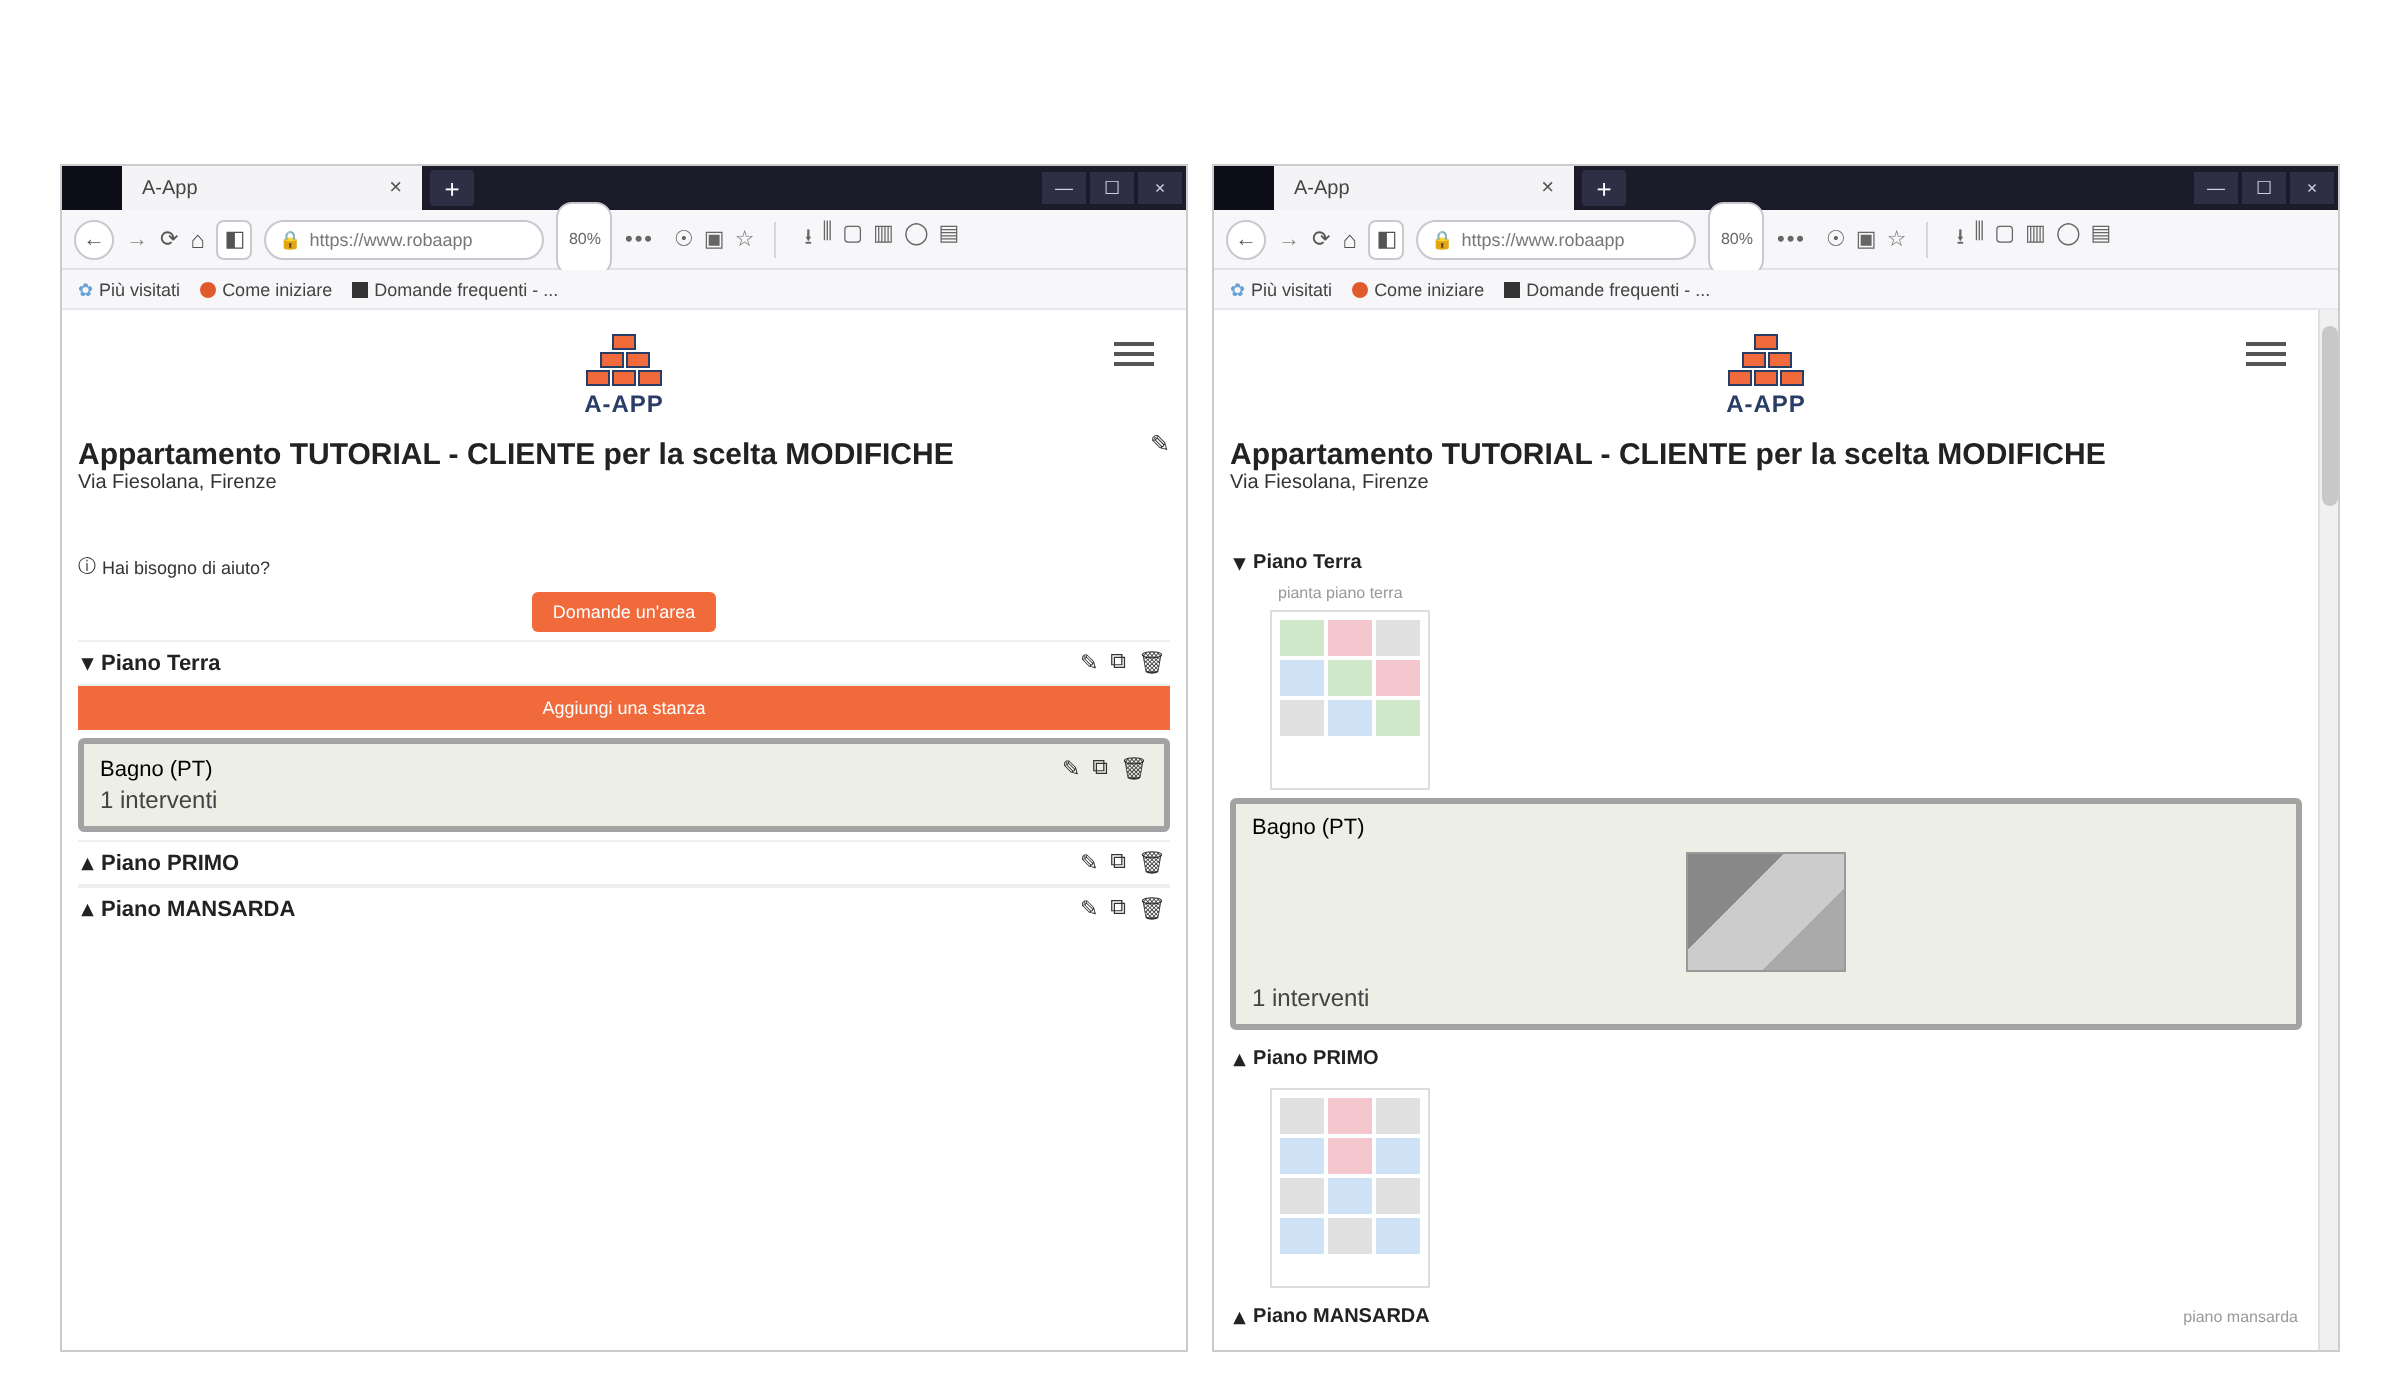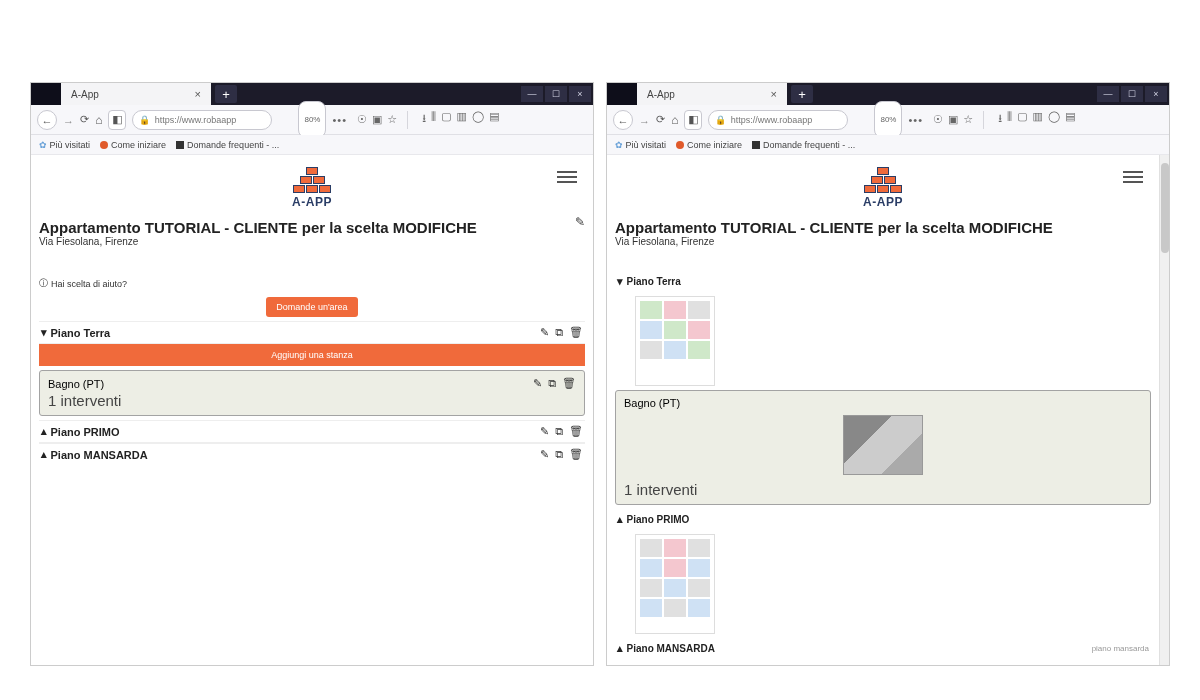--- a/index.html
+++ b/index.html
@@ -10,21 +10,21 @@
   .tab-spacer { width: 30px; height: 22px; background: #0e0e1a; }
   .tab { background: #f4f4f6; height: 22px; padding: 4px 10px; min-width: 150px; display:flex; align-items:center; justify-content:space-between;}
   .tab .x { font-size:11px; color:#555; cursor:pointer; }
   .newtab { width: 22px; height: 18px; background:#2e2e44; color:#fff; display:flex; align-items:center; justify-content:center; font-size:13px; margin-left:4px; border-radius:2px;}
   .win-controls { margin-left:auto; display:flex; gap:2px; padding-right:2px;}
   .win-controls div { width:22px; height:16px; background:#2e2e44; color:#cfd0e0; font-size:9px; display:flex; align-items:center; justify-content:center;}
   .toolbar { background:#f7f7fa; border-bottom:1px solid #e0e0e5; height:30px; display:flex; align-items:center; gap:6px; padding:0 6px; }
   .tbtn { width:20px; height:20px; border:1px solid #c8c8d0; border-radius:4px; display:flex; align-items:center; justify-content:center; font-size:11px; color:#555; background:#fff;}
   .tbtn.round { border-radius:50%; }
   .urlbox { flex:0 0 140px; height:20px; border:1px solid #c8c8d0; border-radius:10px; background:#fff; display:flex; align-items:center; padding:0 6px; font-size:9px; color:#777; gap:4px;}
-  .zoom { font-size:8px; border:1px solid #c8c8d0; border-radius:8px; padding:13px 5px; color:#666; background:#fff;margin-left:20px;}
+  .zoom { font-size:8px; border:1px solid #c8c8d0; border-radius:8px; padding:13px 5px; color:#666; background:#fff;}
   .dots { font-size:11px; color:#666; letter-spacing:1px;}
   .tb-icons { display:flex; gap:5px; margin-left:4px;}
   .tb-icons span { font-size:11px; color:#666;}
   .tb-sep { width:1px; height:18px; background:#d6d6dc; margin:0 4px;}
   .bookmarks { background:#f7f7fa; height:20px; border-bottom:1px solid #e8e8ec; display:flex; align-items:center; gap:10px; padding:0 8px; font-size:9px; color:#444;}
   .bm { display:flex; align-items:center; gap:3px;}
   .bm .dot { width:8px; height:8px; border-radius:50%; }
   .page { flex:1; overflow:auto; padding:6px 8px; }
   .app-header { display:flex; align-items:center; justify-content:center; position:relative; padding:6px 0;}
   .logo-block { display:flex; flex-direction:column; align-items:center; }
@@ -38,24 +38,24 @@
   .subtitle { font-size:10px; color:#333; margin-bottom:24px;}
   .edit-icon { float:right; font-size:12px; color:#333; cursor:pointer;}
   .help { font-size:9px; color:#333; display:flex; align-items:center; gap:3px; margin:6px 0;}
   .btn-orange { background:#f06a3b; color:#fff; border:none; font-size:9px; padding:5px 10px; border-radius:3px; cursor:pointer;}
   .center { text-align:center; margin:4px 0;}
   .area-row { display:flex; align-items:center; justify-content:space-between; padding:4px 2px; border-top:1px solid #eee;}
   .area-label { display:flex; align-items:center; gap:4px; font-size:11px; font-weight:600; color:#222;}
   .chev { font-size:11px;}
   .row-icons { display:flex; gap:6px; font-size:11px; color:#333;}
   .wide-orange { display:block; width:100%; background:#f06a3b; color:#fff; border:none; font-size:9px; padding:6px 0; cursor:pointer;}
-  .room-card { background:#edeee5; border:1px solid #a3a3a3; border-radius:3px; padding:6px 8px; margin:4px 0;}
+  .room-card { background:#edeee5; border:3px solid #a3a3a3; border-radius:3px; padding:6px 8px; margin:4px 0;}
   .room-card .room-head { display:flex; justify-content:space-between; align-items:center;}
   .room-name { font-size:11px; font-weight:500;}
-  .room-sub { font-size:15px; color:#444; margin-top:2px;}
+  .room-sub { font-size:12px; color:#444; margin-top:2px;}
   .floorplan { width:80px; height:90px; background:#fff; border:1px solid #ddd; margin:4px 0 4px 20px; padding:4px; display:flex; flex-wrap:wrap; align-content:flex-start; gap:2px;}
   .fp-bl { background:#cfe8c9;} .fp-pk { background:#f4c7cf;} .fp-bl2{ background:#cfe1f4;} .fp-gy{background:#e0e0e0;}
   .floorplan div { width:22px; height:18px; }
   .thumb { width:80px; height:60px; margin:6px auto; background:linear-gradient(135deg,#888 0 35%,#ccc 35% 70%,#aaa 70% 100%); border:1px solid #999; display:block;}
   .b { border-bottom:1px solid #eee; }
   .small-label { font-size:8px; color:#999; text-align:center;}
   .scrollbar-v { width:10px; background:#f0f0f0; border-left:1px solid #e0e0e0; position:relative;}
   .scrollbar-v .thumb-bar { position:absolute; left:1px; width:8px; background:#c8c8c8; border-radius:4px;}
   .right-pane { display:flex; }
   .right-content { flex:1; }
@@ -152,21 +152,21 @@
       <div style="display:flex;justify-content:space-between;align-items:flex-start">
         <div>
           <h1 class="page-title">Appartamento TUTORIAL - CLIENTE per la scelta MODIFICHE</h1>
           <div class="subtitle">Via Fiesolana, Firenze</div>
         </div>
         <span class="edit-icon">✎</span>
       </div>
 
       <div class="help">
         <span>ⓘ</span>
-        <span>Hai scelta di aiuto?</span>
+        <span>Hai bisogno di aiuto?</span>
       </div>
 
       <div class="center">
         <button class="btn-orange">Domande un'area</button>
       </div>
 
       <div class="area-row b">
         <div class="area-label">
             <span class="chev">▾</span>
             <span>Piano Terra</span>
@@ -304,20 +304,21 @@
 
         <h1 class="page-title">Appartamento TUTORIAL - CLIENTE per la scelta MODIFICHE</h1>
         <div class="subtitle">Via Fiesolana, Firenze</div>
 
         <div class="area-row" style="border:none">
           <div class="area-label" style="font-size:10px">
               <span class="chev">▾</span>
               <span>Piano Terra</span>
             </div>
         </div>
+        <div class="small-label" style="text-align:left; margin-left:24px">pianta piano terra</div>
         <div class="floorplan">
           <div class="fp-bl"></div>
             <div class="fp-pk"></div>
             <div class="fp-gy"></div>
           <div class="fp-bl2"></div>
             <div class="fp-bl"></div>
             <div class="fp-pk"></div>
           <div class="fp-gy"></div>
             <div class="fp-bl2"></div>
             <div class="fp-bl"></div>

